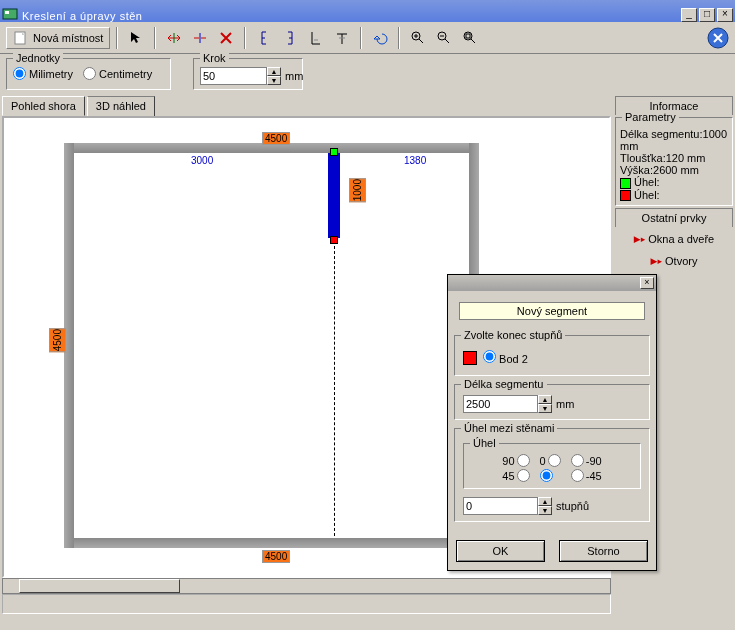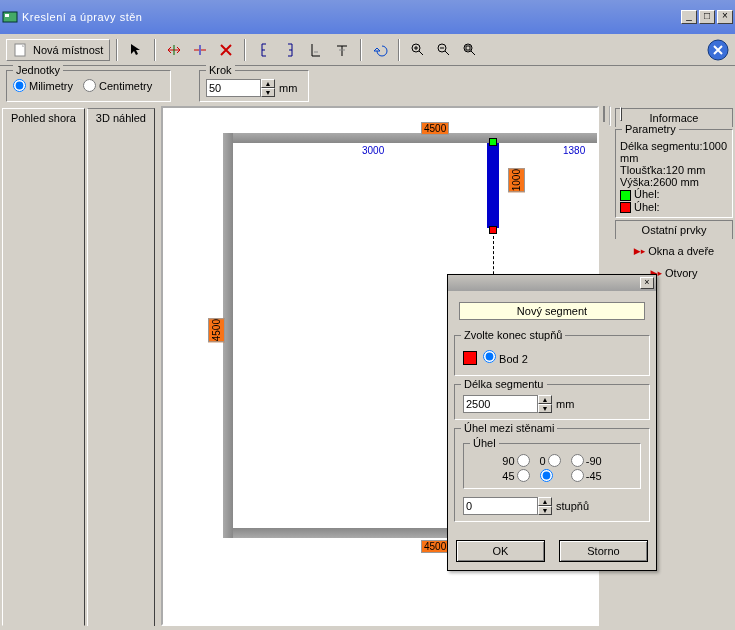--- a/index.html
+++ b/index.html
@@ -1,45 +1,45 @@
 <!DOCTYPE html>
 <html><head>
 <meta charset="utf-8">
 <style>
 * { box-sizing: border-box; margin: 0; padding: 0; font-family: "Tahoma", "MS Sans Serif", sans-serif; font-size: 11px; }
 body { background: #d4d0c8; color: #000; width: 735px; height: 630px; overflow: hidden; position: relative; }
 
 
-.titlebar { height: 34px; background: linear-gradient(to bottom, #7a96df, #5a7edf); color: #fff; display: flex; align-items: center; padding: 0 2px; }
+.titlebar { height: 22px; background: linear-gradient(to bottom, #7a96df, #5a7edf); color: #fff; display: flex; align-items: flex-end; padding: 0 2px; }
 .titlebar .appicon { width: 16px; height: 16px; margin-right: 4px; }
 .titlebar .title { flex: 1; font-weight: normal; letter-spacing: 0.5px; }
 .titlebar .win-btns { display: flex; gap: 2px; }
 .titlebar .win-btn { width: 16px; height: 14px; background: #d4d0c8; border: 1px solid #fff; border-right-color: #404040; border-bottom-color: #404040; font-size: 10px; line-height: 10px; text-align: center; color: #000; }
 
 
 .toolbar1 { height: 32px; display: flex; align-items: center; padding: 2px 6px; gap: 2px; border-bottom: 1px solid #808080; }
 .toolbar1 .sep { width: 1px; height: 22px; border-left: 1px solid #808080; border-right: 1px solid #fff; margin: 0 4px; }
 .tb-btn { min-width: 22px; height: 22px; border: 1px solid transparent; display: flex; align-items: center; justify-content: center; padding: 0 3px; cursor: pointer; }
 .tb-text { border: 1px solid #fff; border-right-color: #808080; border-bottom-color: #808080; padding: 2px 6px; display: flex; align-items: center; gap: 4px; height: 22px; }
 .close-blue { width: 22px; height: 22px; margin-left: auto; }
 
 
-.settings-row { display: flex; gap: 28px; padding: 4px 6px; }
+.settings-row { display: flex; gap: 22px; padding: 4px 6px; }
 .groupbox { border: 1px solid #fff; border-left-color: #808080; border-top-color: #808080; padding: 8px 6px 4px; position: relative; }
 .groupbox .legend { position: absolute; top: -7px; left: 6px; background: #d4d0c8; padding: 0 3px; }
 .radio-row { display: flex; gap: 10px; align-items: center; }
 .radio-row label { display: flex; align-items: center; gap: 3px; }
 .spinner { display: inline-flex; align-items: center; }
-.spinner input { width: 55px; height: 18px; border: 1px solid #808080; padding: 0 2px; background: #fff; }
+.spinner input { width: 67px; height: 18px; border: 1px solid #808080; padding: 0 2px; background: #fff; }
 .spinner .spin-btns { display: inline-flex; flex-direction: column; }
 .spinner .spin-btns button { width: 14px; height: 9px; font-size: 7px; line-height: 5px; border: 1px solid #fff; border-right-color: #404040; border-bottom-color: #404040; background: #d4d0c8; }
 
 
 .main { display: flex; height: calc(100% - 22px - 28px - 40px - 20px); }
-.left { flex: 1; display: flex; flex-direction: row; position: relative; }
+.left { flex: 1; display: flex; flex-direction: column; position: relative; }
 .right { width: 122px; padding: 2px; display: flex; flex-direction: column; gap: 2px; }
 
 
 .tabs { display: flex; padding: 2px 2px 0; }
 .tab { padding: 3px 8px; border: 1px solid #fff; border-right-color: #404040; border-bottom: none; background: #d4d0c8; margin-right: 2px; }
 .tab.active { border-bottom: 1px solid #d4d0c8; position: relative; z-index: 2; }
 .tab.inactive { border-top-color: #808080; }
 
 
 .canvas-wrap { flex: 1; border: 2px inset #fff; background: #fff; position: relative; margin: 0 2px; overflow: hidden; }
@@ -222,21 +222,21 @@
     <div class="canvas-wrap">
 
       <div class="wall" style="left:60px;top:25px;width:415px;height:10px;background:linear-gradient(#aaa,#888);"></div>
       <div class="wall" style="left:60px;top:420px;width:415px;height:10px;background:linear-gradient(#888,#aaa);"></div>
       <div class="wall" style="left:60px;top:25px;width:10px;height:405px;background:linear-gradient(90deg,#aaa,#888);"></div>
       <div class="wall" style="left:465px;top:25px;width:10px;height:405px;background:linear-gradient(90deg,#888,#aaa);"></div>
 
       <div class="dim-label" style="left:258px;top:14px">4500</div>
       <div class="dim-label" style="left:258px;top:432px">4500</div>
       <div class="dim-label v" style="left:45px;top:210px">4500</div>
-      <div class="dim-label" style="left:197px;top:37px;background:transparent;border:none;color:#0000cc">3000</div>
+      <div class="dim-label" style="left:185px;top:37px;background:transparent;border:none;color:#0000cc">3000</div>
       <div class="dim-label" style="left:398px;top:37px;background:transparent;border:none;color:#0000cc">1380</div>
       <div class="dim-label v" style="left:345px;top:60px">1000</div>
 
       <div class="blue-seg" style="left:324px;top:35px;width:12px;height:85px"></div>
       <div class="handle-g" style="left:326px;top:30px"></div>
       <div class="handle-r" style="left:326px;top:118px"></div>
 
       <div class="dashed-line" style="left:330px;top:128px;height:290px"></div>
     </div>
     <div class="scrollbar-h">

